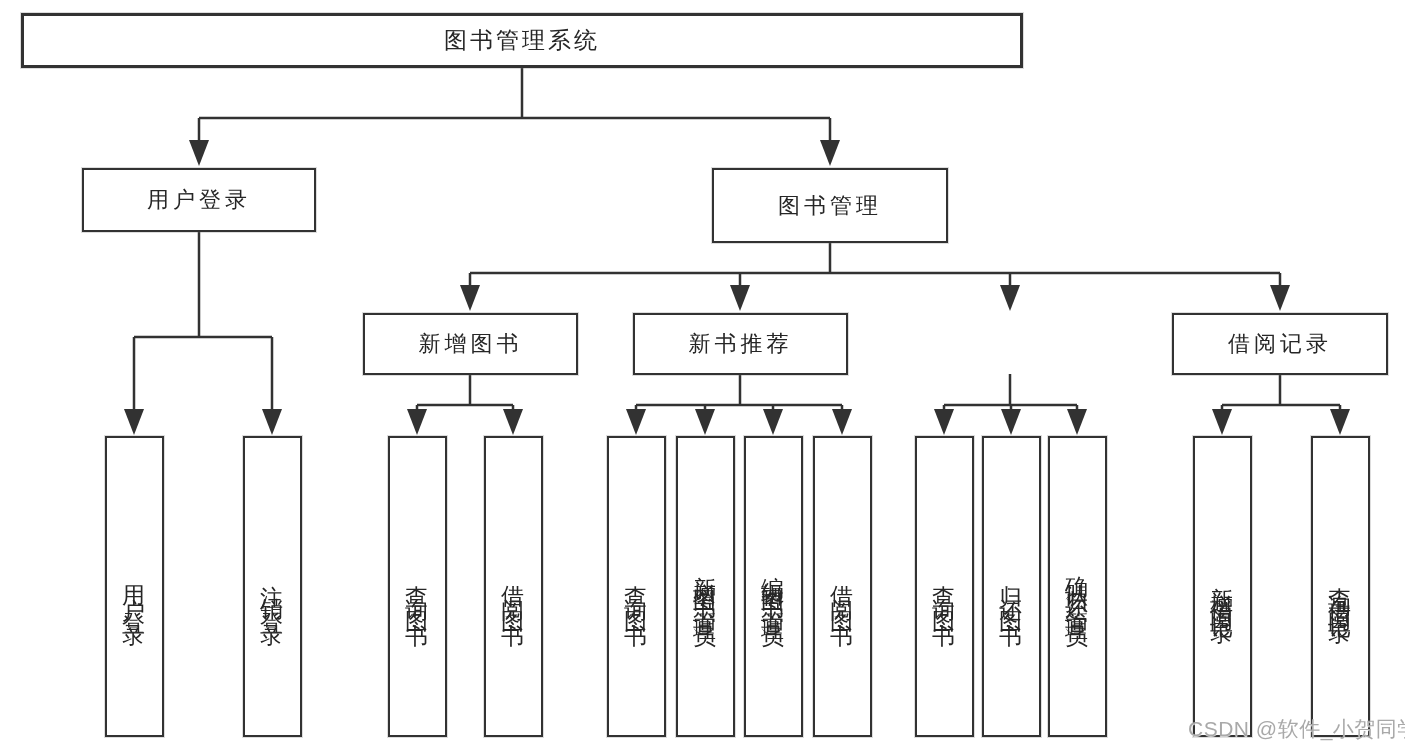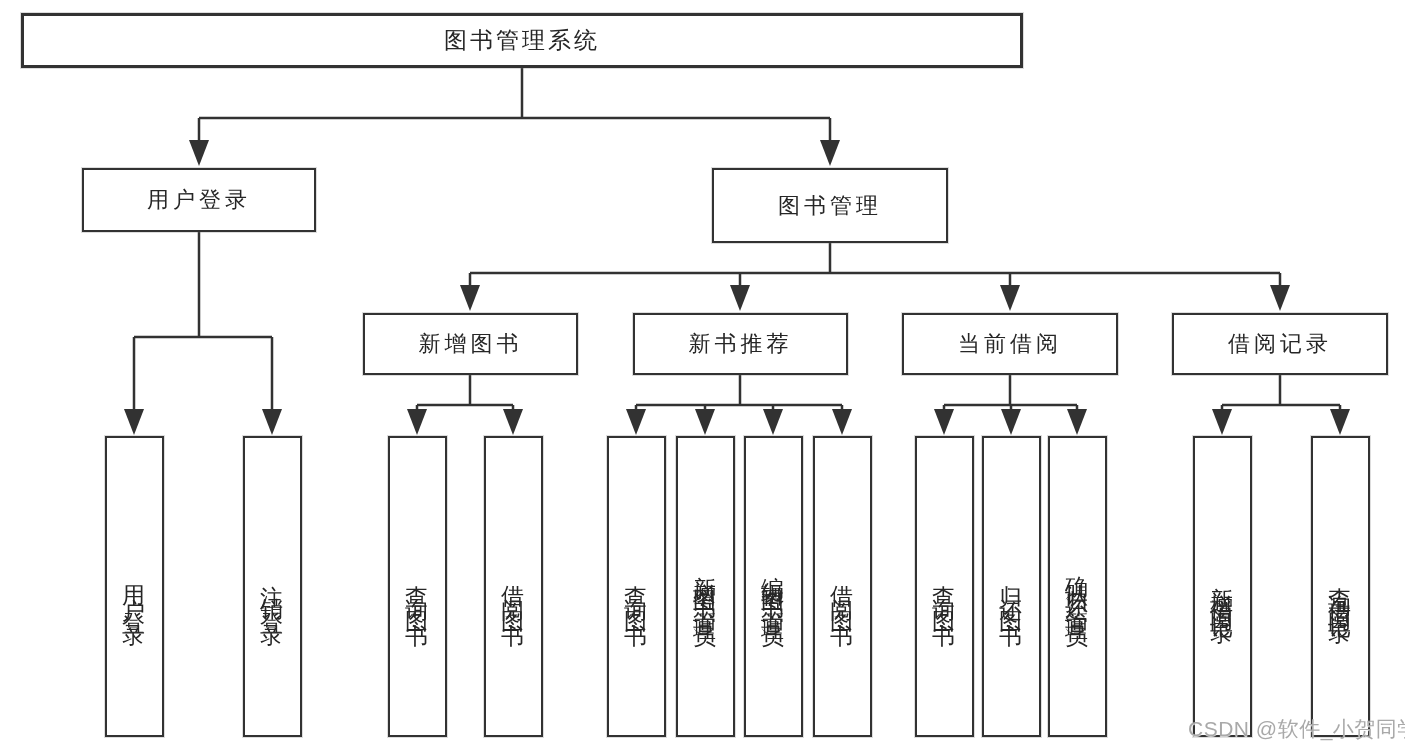--- a/index.html
+++ b/index.html
@@ -122,23 +122,20 @@
   <div class="box lvl2" style="left:712px;top:168px;width:236px;height:75px">
     <span>图书管理</span>
   </div>
 
   <div class="box lvl3" style="left:363px;top:313px;width:215px;height:62px">
     <span>新增图书</span>
   </div>
   <div class="box lvl3" style="left:633px;top:313px;width:215px;height:62px">
     <span>新书推荐</span>
   </div>
-  <div class="box lvl3" style="left:902px;top:313px;width:216px;height:62px">
-    <span>当前借阅</span>
-  </div>
   <div class="box lvl3" style="left:1172px;top:313px;width:216px;height:62px">
     <span>借阅记录</span>
   </div>
 
   <div class="box leaf" style="left:105px">
     <span class="vlbl vs">用户登录</span>
   </div>
   <div class="box leaf" style="left:243px">
     <span class="vlbl vs">注销登录</span>
   </div>

